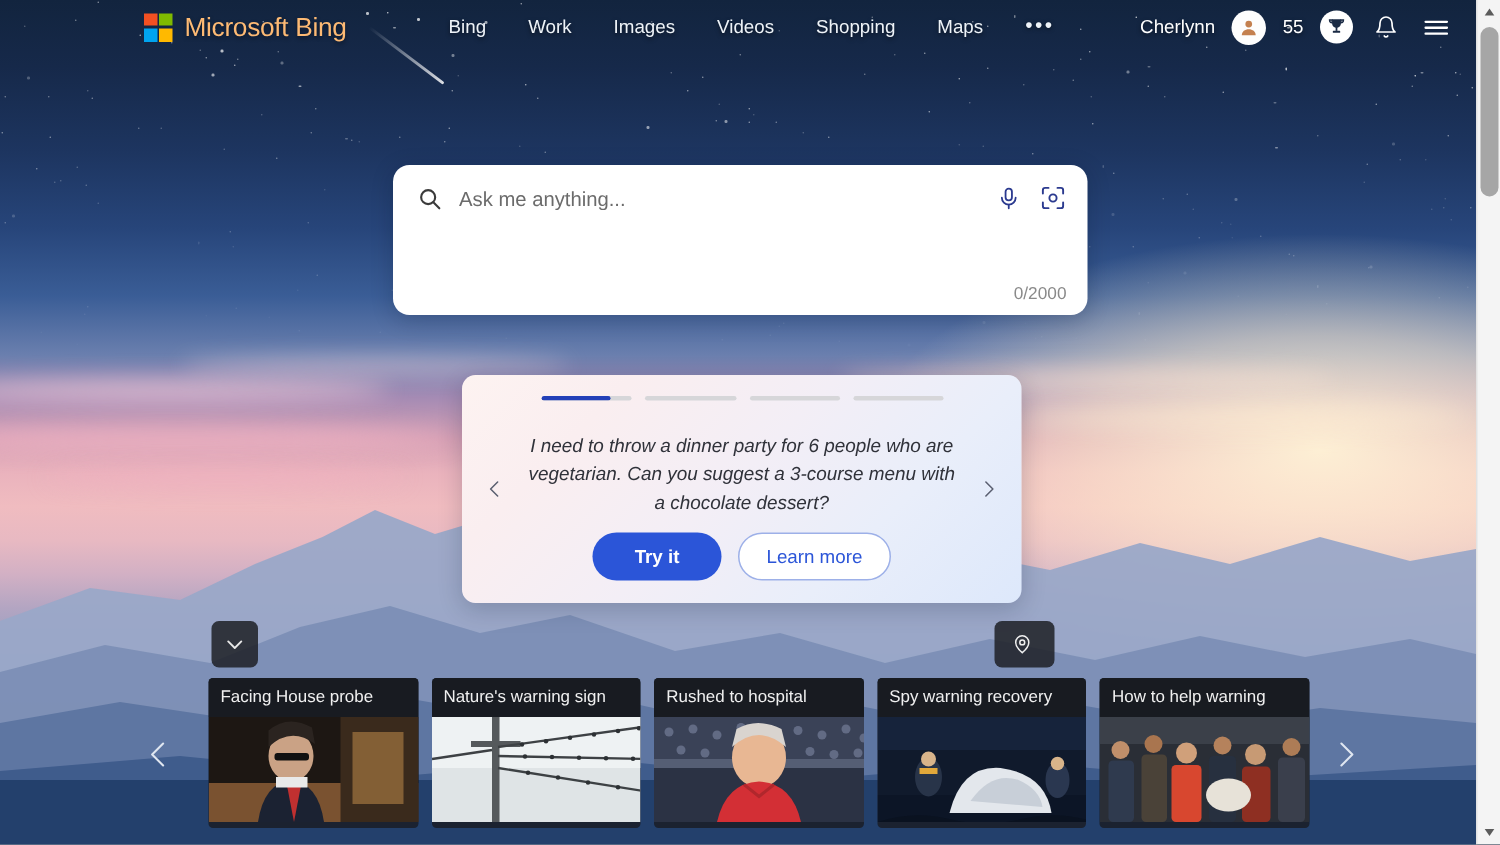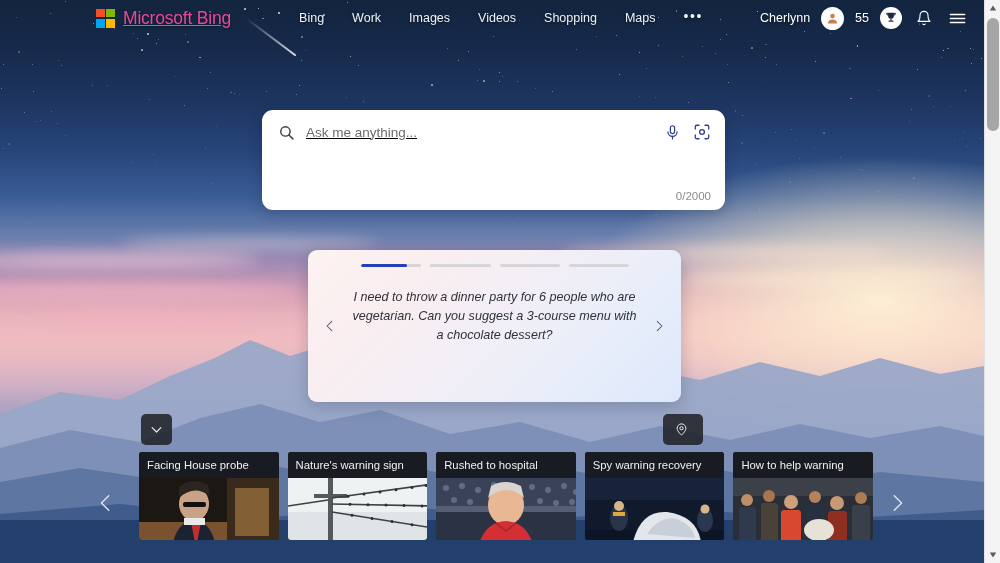--- a/index.html
+++ b/index.html
@@ -82,23 +82,22 @@
   }
   .ms-logo {
     width: 19px; height: 19px;
     display: grid;
     grid-template-columns: 1fr 1fr;
     grid-template-rows: 1fr 1fr;
     gap: 1.5px;
   }
   .ms-logo i { display: block; }
   .brand-text {
-    color: #ec4899; font-size: 17.5px; letter-spacing: -0.2px;
+    color: #fdba74; font-size: 17.5px; letter-spacing: -0.2px;
     text-shadow: 0 1px 3px rgba(0,0,0,0.45);
-    text-decoration: underline;
   }
 
   .nav {
     display: flex; align-items: center;
     margin-left: 54px;
     gap: 0px;
   }
   .nav a {
     color: #eef3f8; font-size: 12.5px;
     text-decoration: none;
@@ -149,21 +148,20 @@
     background: #fff;
     border-radius: 11px;
     box-shadow: 0 3px 14px rgba(10,20,40,0.22);
     z-index: 20;
   }
   .sb-row {
     position: absolute; left: 0; top: 0;
     width: 100%; height: 44px;
     display: flex; align-items: center;
     padding: 0 14px 0 16px;
-    text-decoration: underline;
   }
   .sb-input {
     flex: 1;
     border: none; outline: none;
     font-family: "Liberation Sans", sans-serif;
     font-size: 13.5px;
     color: #222;
     margin-left: 11px;
     background: transparent;
   }
@@ -273,21 +271,21 @@
   
   .carousel {
     position: absolute;
     left: 139px; top: 452px;
     width: 734px; height: 96px;
     display: flex; gap: 9px;
     z-index: 21;
   }
   .ncard {
     position: relative;
-    width: 145px; height: 88px;
+    width: 145px; height: 100px;
     border-radius: 3px;
     overflow: hidden;
     cursor: pointer;
     background: #1b2230;
   }
   .ncard .thumb {
     position: absolute; left: 0; top: 26px;
     width: 100%; height: 70px;
     overflow: hidden;
   }
@@ -694,20 +692,24 @@
       <div class="bar">
           <i id="seg1" style="width: 76%;"></i>
         </div>
       <div class="bar"></div>
       <div class="bar"></div>
       <div class="bar"></div>
     </div>
 
     <div class="sugg-text">I need to throw a dinner party for 6 people who are vegetarian. Can you suggest a 3-course menu with a chocolate dessert?</div>
 
+    <div class="sugg-btns">
+      <button class="btn-try">Try it</button>
+      <button class="btn-learn">Learn more</button>
+    </div>
 
     <span class="sg-arrow l">
       <svg width="14" height="14" viewBox="0 0 24 24" fill="none" stroke="#5a5f70" stroke-width="1.8" stroke-linecap="round" stroke-linejoin="round">
         <polyline points="15 4 7 12 15 20"></polyline>
       </svg>
     </span>
     <span class="sg-arrow r">
       <svg width="14" height="14" viewBox="0 0 24 24" fill="none" stroke="#5a5f70" stroke-width="1.8" stroke-linecap="round" stroke-linejoin="round">
         <polyline points="9 4 17 12 9 20"></polyline>
       </svg>

